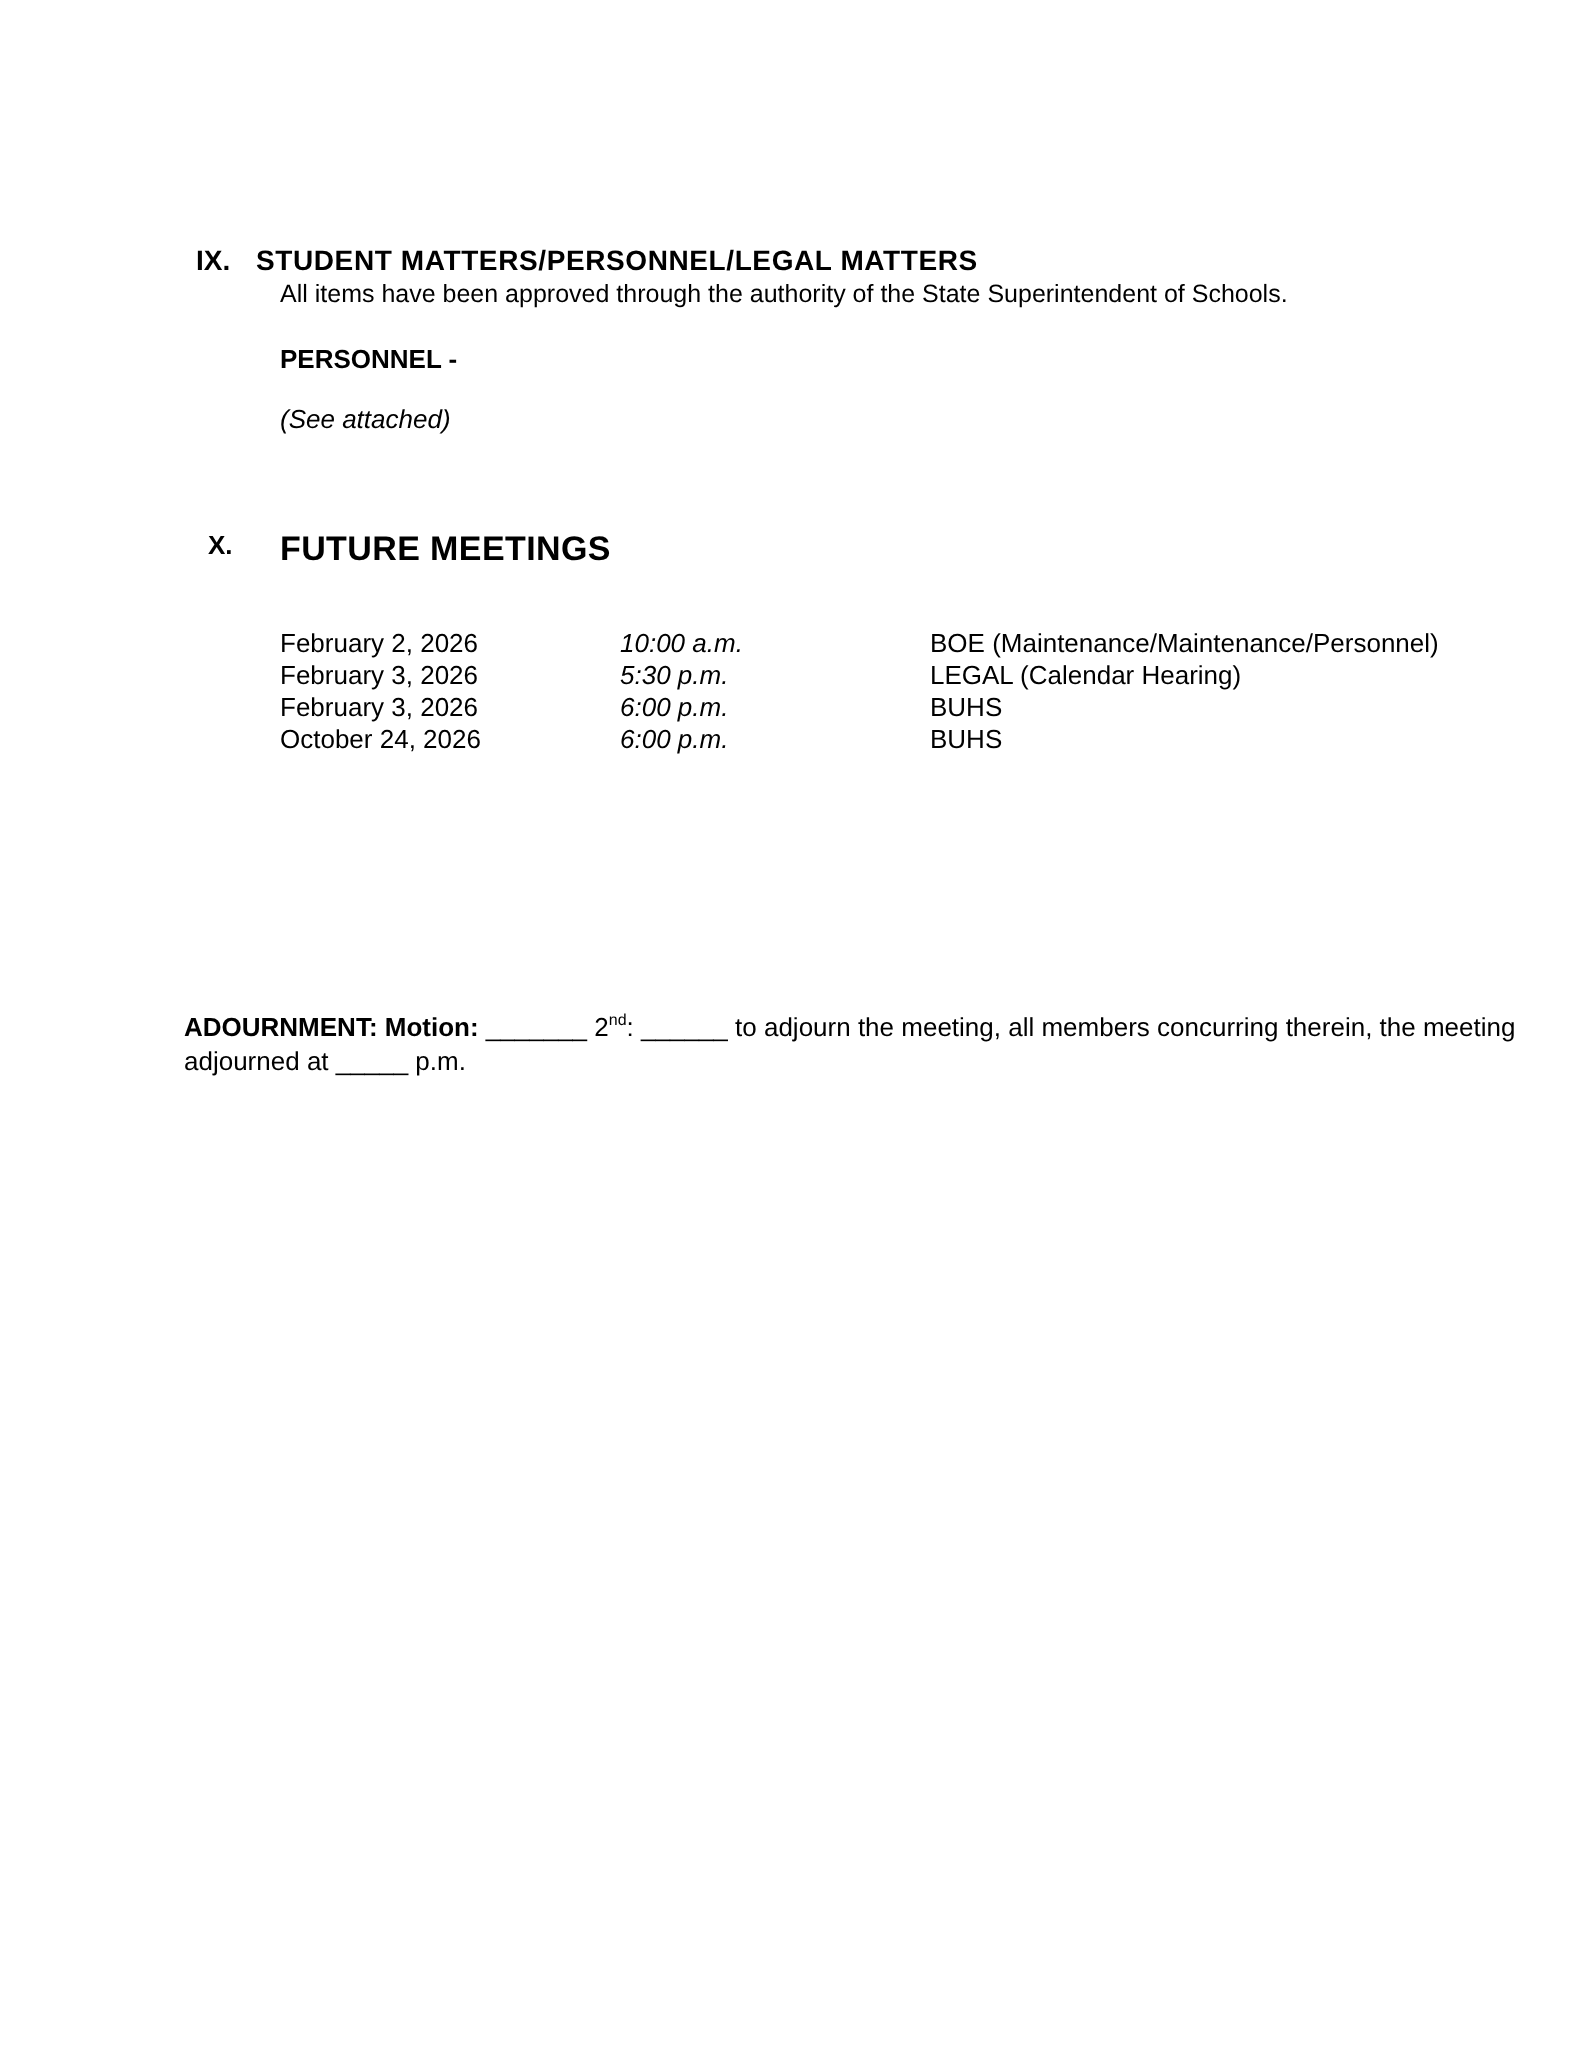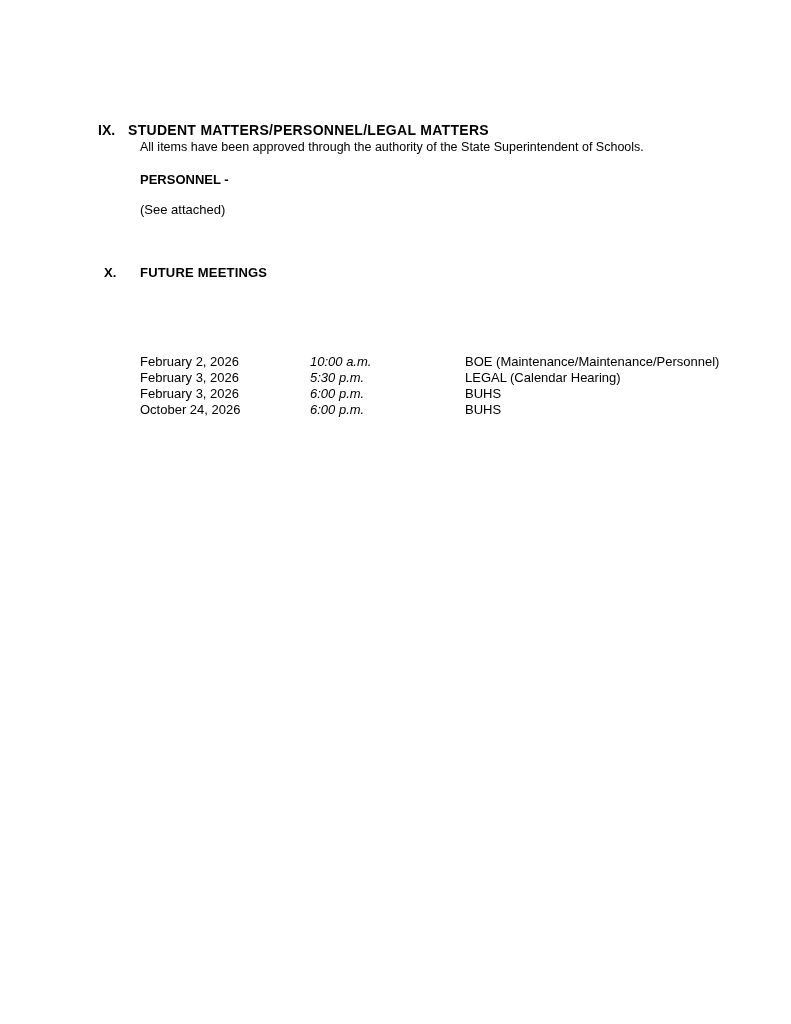--- a/index.html
+++ b/index.html
@@ -47,21 +47,20 @@
   }
   .attachment-note {
     position: absolute;
     font-size: 13px;
     white-space: nowrap;
   }
   .meetings-table {
     position: absolute;
     left: 140px;
     top: 314px;
-    margin-top: 40px;
   }
   .meeting-row {
     display: flex;
     line-height: 16px;
   }
   .cell-date {
     width: 170px;
     white-space: nowrap;
   }
   .cell-time {
@@ -94,25 +93,25 @@
 <div class="page">
 
   <span class="section-number" style="left:98px; top:122px;">IX.</span>
 
   <span class="section-title" style="left:128px; top:122px;">STUDENT MATTERS/PERSONNEL/LEGAL MATTERS</span>
 
   <span class="section-subtitle" style="left:140px; top:140px;">All items have been approved through the authority of the State Superintendent of Schools.</span>
 
   <span class="personnel-heading" style="left:140px; top:172px;">PERSONNEL -</span>
 
-  <span class="attachment-note" style="left:140px; top:202px;">(See attached)</span>
+  <span class="attachment-note" style="left:140px; top:202px;font-style:italic;">(See attached)</span>
 
   <span class="section-number" style="left:104px; top:265px; font-size:13px;">X.</span>
 
-  <span class="section-title" style="left:140px; top:265px; font-size:13px; letter-spacing:0.2px;">FUTURE MEETINGS</span>
+  <span class="section-title" style="left:140px; top:265px; font-size:17px; letter-spacing:0.2px;">FUTURE MEETINGS</span>
 
   <div class="meetings-table">
     <div class="meeting-row">
       <span class="cell-date">February 2, 2026</span>
       <span class="cell-time">10:00 a.m.</span>
       <span class="cell-location">BOE (Maintenance/Maintenance/Personnel)</span>
     </div>
     <div class="meeting-row">
       <span class="cell-date">February 3, 2026</span>
       <span class="cell-time">5:30 p.m.</span>
@@ -123,14 +122,18 @@
       <span class="cell-time">6:00 p.m.</span>
       <span class="cell-location">BUHS</span>
     </div>
     <div class="meeting-row">
       <span class="cell-date">October 24, 2026</span>
       <span class="cell-time">6:00 p.m.</span>
       <span class="cell-location">BUHS</span>
     </div>
   </div>
 
+  <div class="adjournment">
+    <span class="bold">ADOURNMENT: Motion:</span><span> _______ 2</span><span class="sup">nd</span><span>: ______ to adjourn the meeting, all members concurring therein, the meeting</span><br>
+    <span>adjourned at _____ p.m.</span>
+  </div>
 
 </div>
 
 </body></html>

